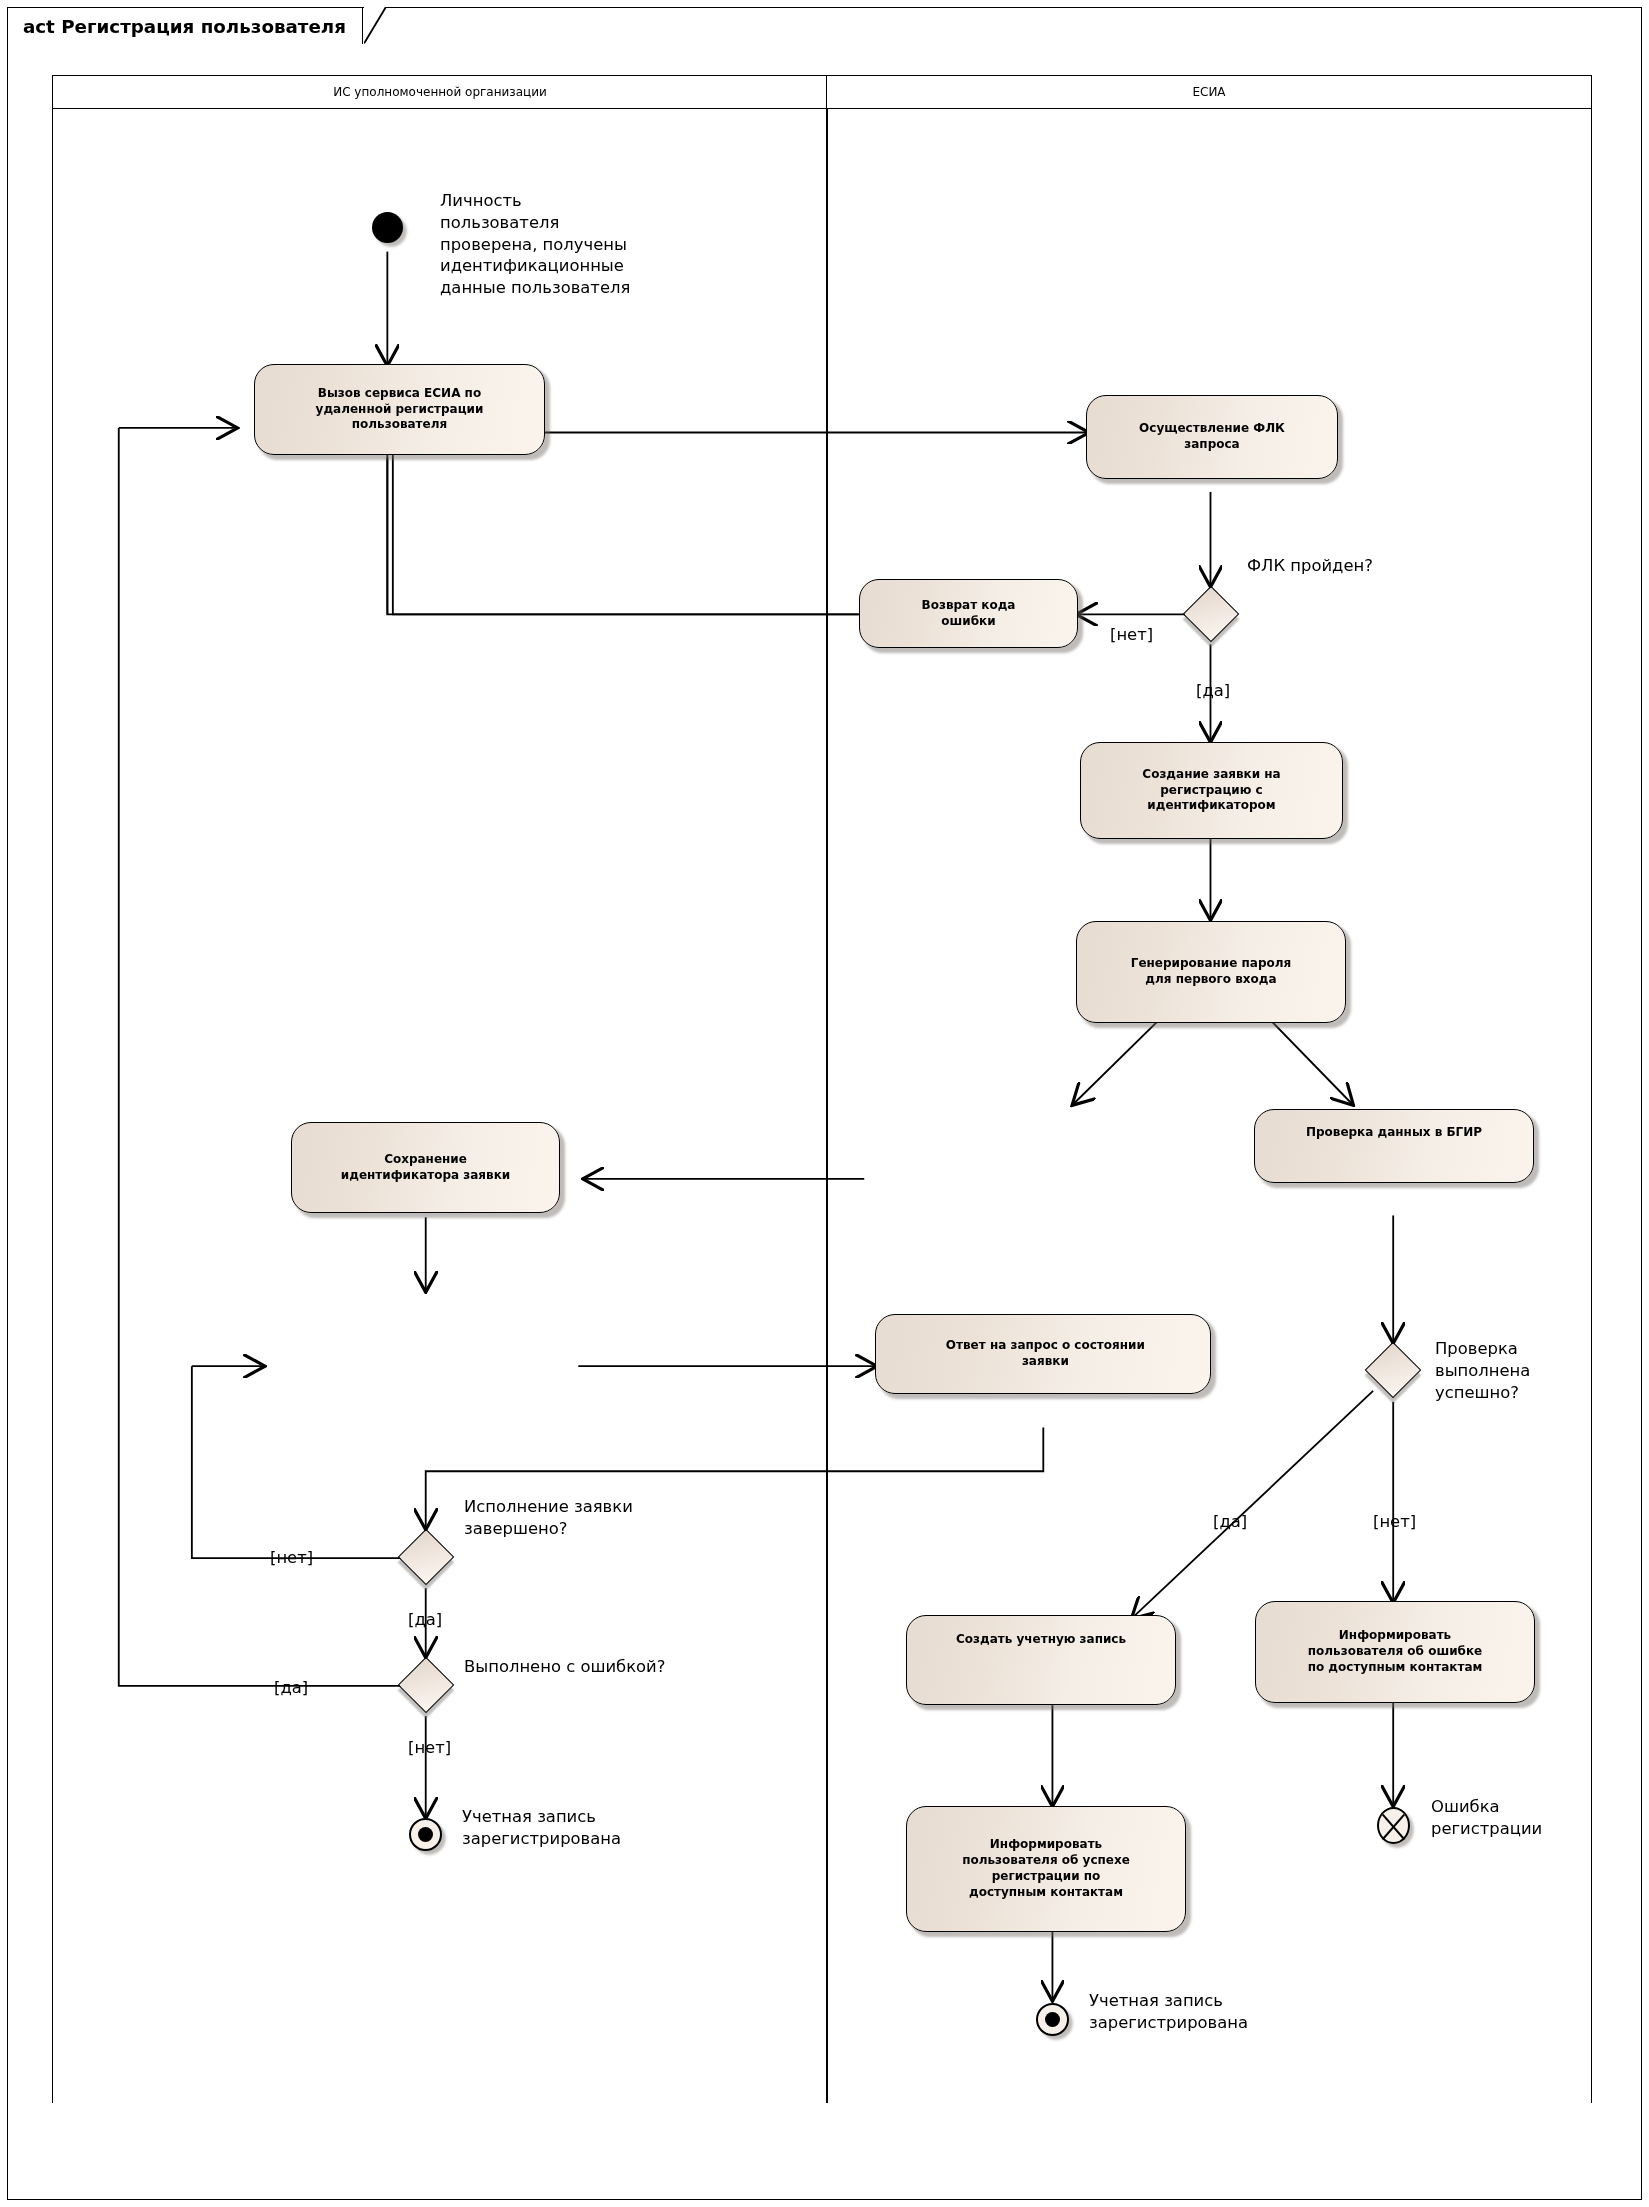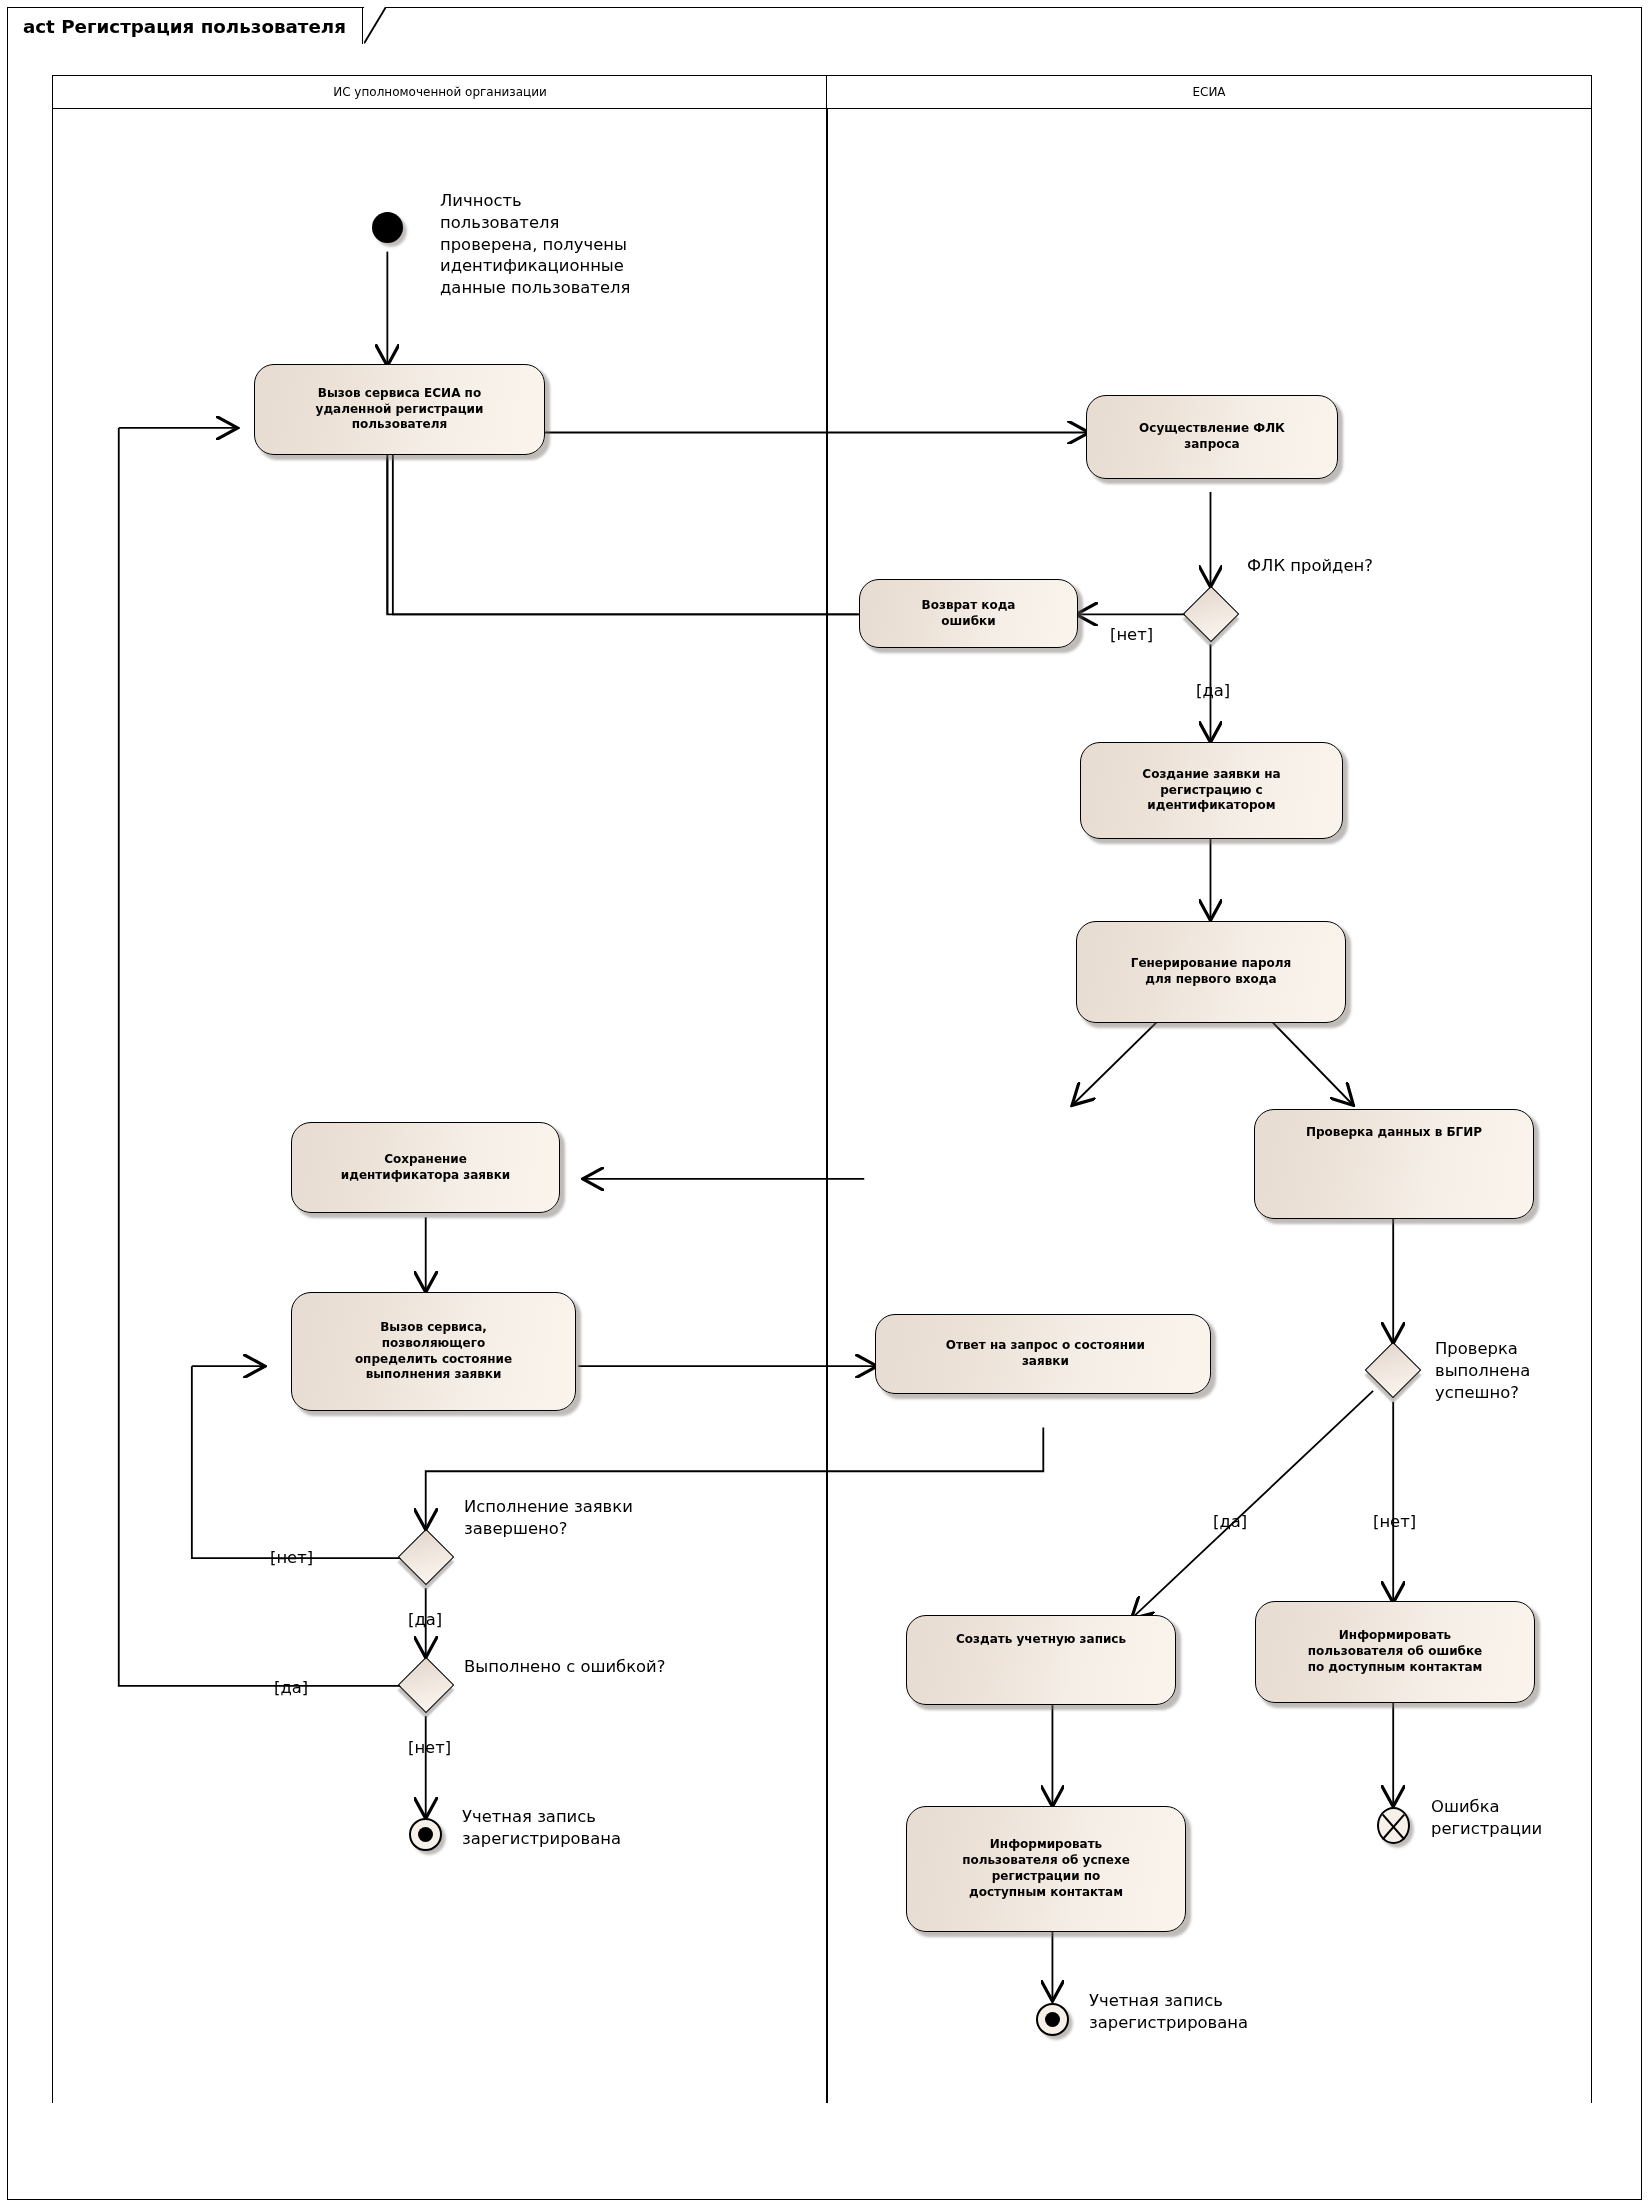--- a/index.html
+++ b/index.html
@@ -189,42 +189,36 @@
 регистрацию с
 идентификатором</span>
   </div>
 
   <div class="act" style="left:1076px;top:921px;width:270px;height:102px;">
     <span class="act-text">Генерирование пароля
 для первого входа</span>
   </div>
 
 
-  <div class="act" style="left:1254px;top:1109px;width:280px;height:110px;text-align:right;">
+  <div class="act" style="left:1254px;top:1109px;width:280px;height:74px;text-align:right;">
     <span class="act-text" style="align-self:flex-start;margin-top:11px;">Проверка данных в БГИР</span>
   </div>
 
   <div class="diamond" style="left:1373px;top:1350px;"></div>
   <div class="lbl" style="left:1435px;top:1338px;width:164px;">Проверка
 выполнена
 успешно?</div>
   <div class="guard" style="left:1213px;top:1512px;">[да]</div>
   <div class="guard" style="left:1373px;top:1512px;">[нет]</div>
 
   <div class="act" style="left:291px;top:1122px;width:269px;height:91px;">
     <span class="act-text">Сохранение
 идентификатора заявки</span>
   </div>
 
-  <div class="act" style="left:291px;top:1292px;width:285px;height:119px;">
-    <span class="act-text">Вызов сервиса,
-позволяющего
-определить состояние
-выполнения заявки</span>
-  </div>
 
   <div class="act" style="left:875px;top:1314px;width:336px;height:80px;padding-left:12px;">
     <span class="act-text">Ответ на запрос о состоянии
 заявки</span>
   </div>
 
   <div class="diamond" style="left:406px;top:1537px;"></div>
   <div class="lbl" style="left:464px;top:1496px;width:228px;">Исполнение заявки
 завершено?</div>
   <div class="guard" style="left:270px;top:1548px;">[нет]</div>

